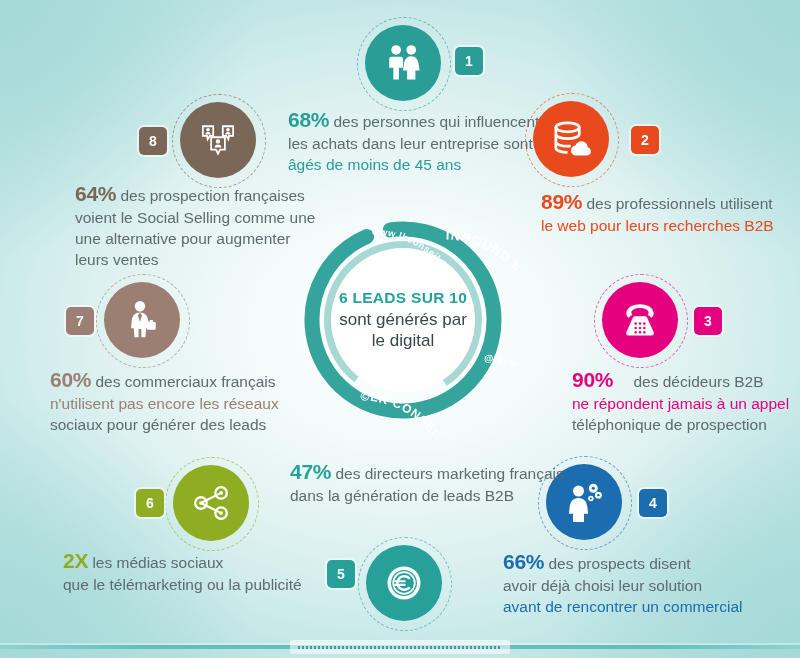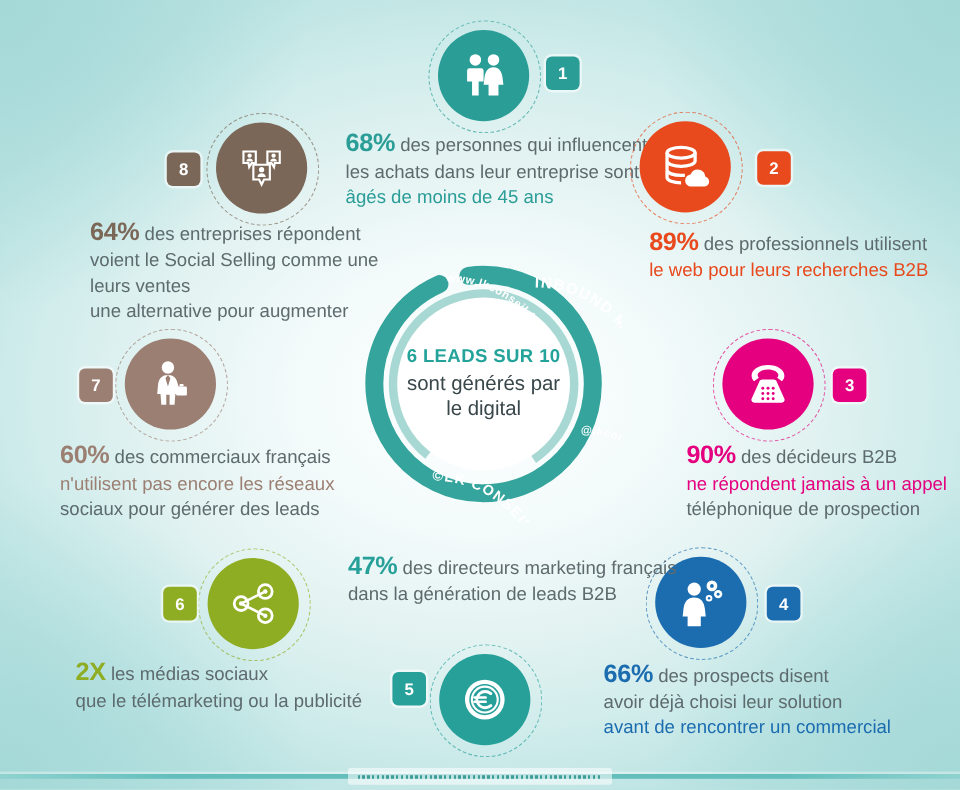--- a/index.html
+++ b/index.html
@@ -128,21 +128,21 @@
                 <circle cx="32" cy="49" r="1.7"></circle>
                 <circle cx="38" cy="49" r="1.7"></circle>
         </g>
       </svg>
           </span>
         </div>
         <div class="badge" style="left: 694px; top: 307px; background: rgb(228, 0, 126);">
           <span>3</span>
         </div>
         <div class="stat" style="left: 572px; top: 366px; width: 230px; text-align: left;">
-          <span class="l"><span class="big" style="color: rgb(228, 0, 126);">90%</span><span style="color: rgb(94, 107, 110);"> des décideurs B2B</span></span>
+          <span class="l"><span class="big" style="color: rgb(228, 0, 126);">90%</span><span style="color: rgb(94, 107, 110); padding-left: 16px;"> des décideurs B2B</span></span>
           <span class="l"><span style="color: rgb(228, 0, 126);">ne répondent jamais à un appel</span></span>
           <span class="l"><span style="color: rgb(94, 107, 110);">téléphonique de prospection</span></span>
         </div>
       </div>
       <div class="node">
         <div class="dashring" style="left: 538px; top: 456px; width: 92px; height: 92px; border: 1.5px dashed rgb(28, 108, 176); opacity: 0.62;"></div>
         <div class="disc" style="left: 546px; top: 464px; width: 76px; height: 76px; background: rgb(28, 108, 176);">
           <span style="display: flex; align-items: center; justify-content: center;">
             <svg viewBox="0 0 64 64" width="44" height="44">
         <circle cx="24" cy="16" r="8" fill="#ffffff"></circle>
@@ -253,24 +253,24 @@
           <circle cx="32" cy="34" r="3.2"></circle>
                 <path d="M27 43c0-2.9 2.2-4.6 5-4.6s5 1.7 5 4.6z"></path>
         </g>
       </svg>
           </span>
         </div>
         <div class="badge" style="left: 139px; top: 127px; background: rgb(123, 103, 87);">
           <span>8</span>
         </div>
         <div class="stat" style="left: 75px; top: 180px; width: 240px; text-align: left;">
-          <span class="l"><span class="big" style="color: rgb(123, 103, 87);">64%</span><span style="color: rgb(94, 107, 110);"> des entreprises répondent</span></span>
+          <span class="l"><span class="big" style="color: rgb(123, 103, 87);">64%</span><span style="color: rgb(94, 107, 110);"> des prospection françaises</span></span>
           <span class="l"><span style="color: rgb(94, 107, 110);">voient le Social Selling comme une</span></span>
+          <span class="l"><span style="color: rgb(94, 107, 110);">une alternative pour augmenter</span></span>
           <span class="l"><span style="color: rgb(94, 107, 110);">leurs ventes</span></span>
-          <span class="l"><span style="color: rgb(94, 107, 110);">une alternative pour augmenter</span></span>
         </div>
       </div>
     </div>
 
   <div id="center-wrap">
     <svg class="ringtext" viewBox="0 0 230 230">
       <defs>
         <path id="arcTop" d="M 115,115 m -100,0 a 100,100 0 1 1 200,0" fill="none"></path>
         <path id="arcOuter" d="M 25,115 a 90,90 0 1 1 180,0 a 90,90 0 1 1 -180,0" fill="none"></path>
       <path id="lp0" fill="none" d="M 157.72191221351608 34.651769049837654 A 91 91 0 1 1 157.7119122135161 34.651769049837654"></path>

